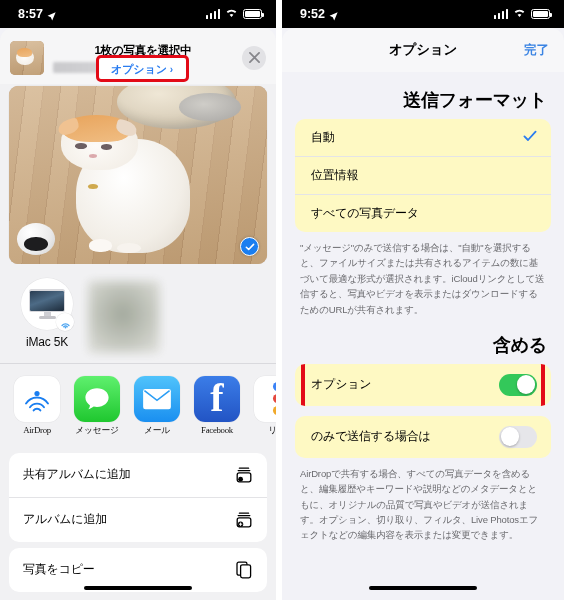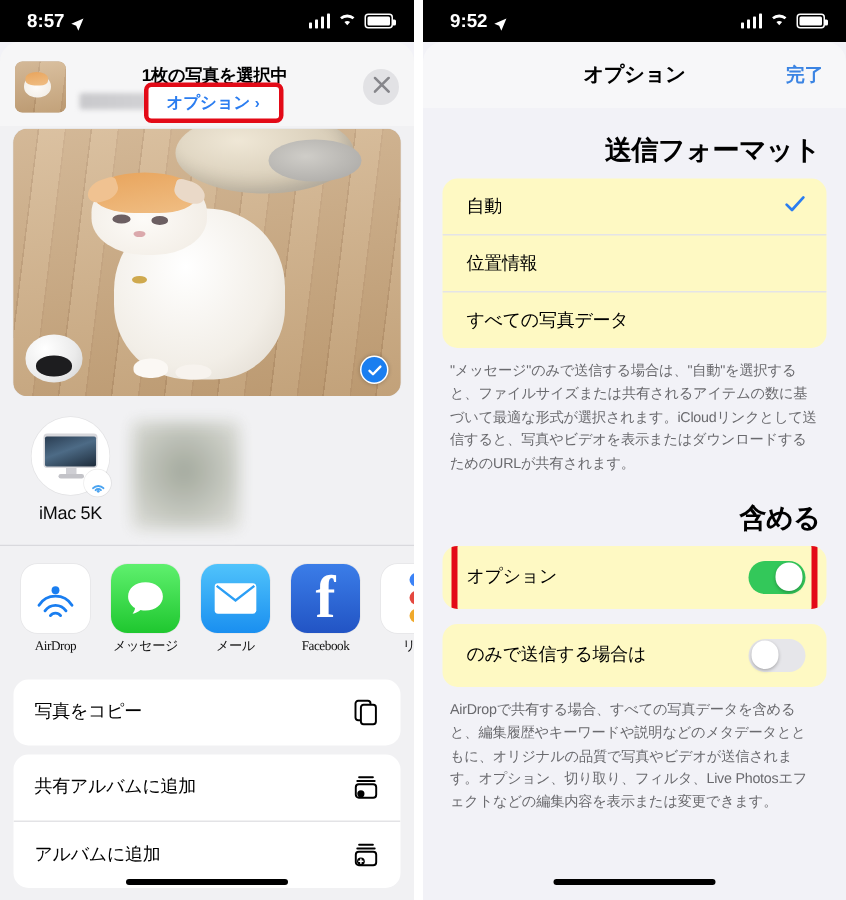--- a/index.html
+++ b/index.html
@@ -324,32 +324,20 @@
             <i style="background:#3b82f6"></i>
               <i style="background:#e4483f"></i>
               <i style="background:#f0a92b"></i>
           </div>
           <div class="app-label">リマ</div>
         </div>
       </div>
 
       <div class="act-group">
         <div class="act-row">
-          <span>写真をコピー</span>
-          <span class="act-ic">
-            <svg viewBox="0 0 18 18">
-                <rect x="2" y="1.2" width="10" height="13" rx="1.8" fill="none" stroke="#000" stroke-width="1.3"></rect>
-                <rect x="5.6" y="3.8" width="10" height="13" rx="1.8" fill="#fff" stroke="#000" stroke-width="1.3"></rect>
-              </svg>
-          </span>
-        </div>
-      </div>
-
-      <div class="act-group">
-        <div class="act-row">
           <span>共有アルバムに追加</span>
           <span class="act-ic">
             <svg viewBox="0 0 18 18">
                 <path d="M4.4 2.2h9.2M3.2 4.6h11.6" stroke="#000" stroke-width="1.3" stroke-linecap="round"></path>
                 <rect x="2.2" y="6.8" width="13.6" height="9" rx="2" fill="none" stroke="#000" stroke-width="1.3"></rect>
                 <circle cx="5.6" cy="13.2" r="2.4" fill="#000"></circle>
               </svg>
           </span>
         </div>
         <div class="act-row">
@@ -358,20 +346,32 @@
             <svg viewBox="0 0 18 18">
                 <path d="M4.4 2.2h9.2M3.2 4.6h11.6" stroke="#000" stroke-width="1.3" stroke-linecap="round"></path>
                 <rect x="2.2" y="6.8" width="13.6" height="9" rx="2" fill="none" stroke="#000" stroke-width="1.3"></rect>
                 <circle cx="5.6" cy="13.2" r="2.6" fill="#000"></circle>
                 <path d="M5.6 11.9v2.6M4.3 13.2h2.6" stroke="#fff" stroke-width="1" stroke-linecap="round"></path>
               </svg>
           </span>
         </div>
       </div>
 
+      <div class="act-group">
+        <div class="act-row">
+          <span>写真をコピー</span>
+          <span class="act-ic">
+            <svg viewBox="0 0 18 18">
+                <rect x="2" y="1.2" width="10" height="13" rx="1.8" fill="none" stroke="#000" stroke-width="1.3"></rect>
+                <rect x="5.6" y="3.8" width="10" height="13" rx="1.8" fill="#fff" stroke="#000" stroke-width="1.3"></rect>
+              </svg>
+          </span>
+        </div>
+      </div>
+
       <div class="home-ind"></div>
     </div>
   </div>
 
   <div class="phone right">
 
     <div class="statusbar">
       <div class="st-left">
         <span>9:52</span>
         <span class="loc-arrow">

